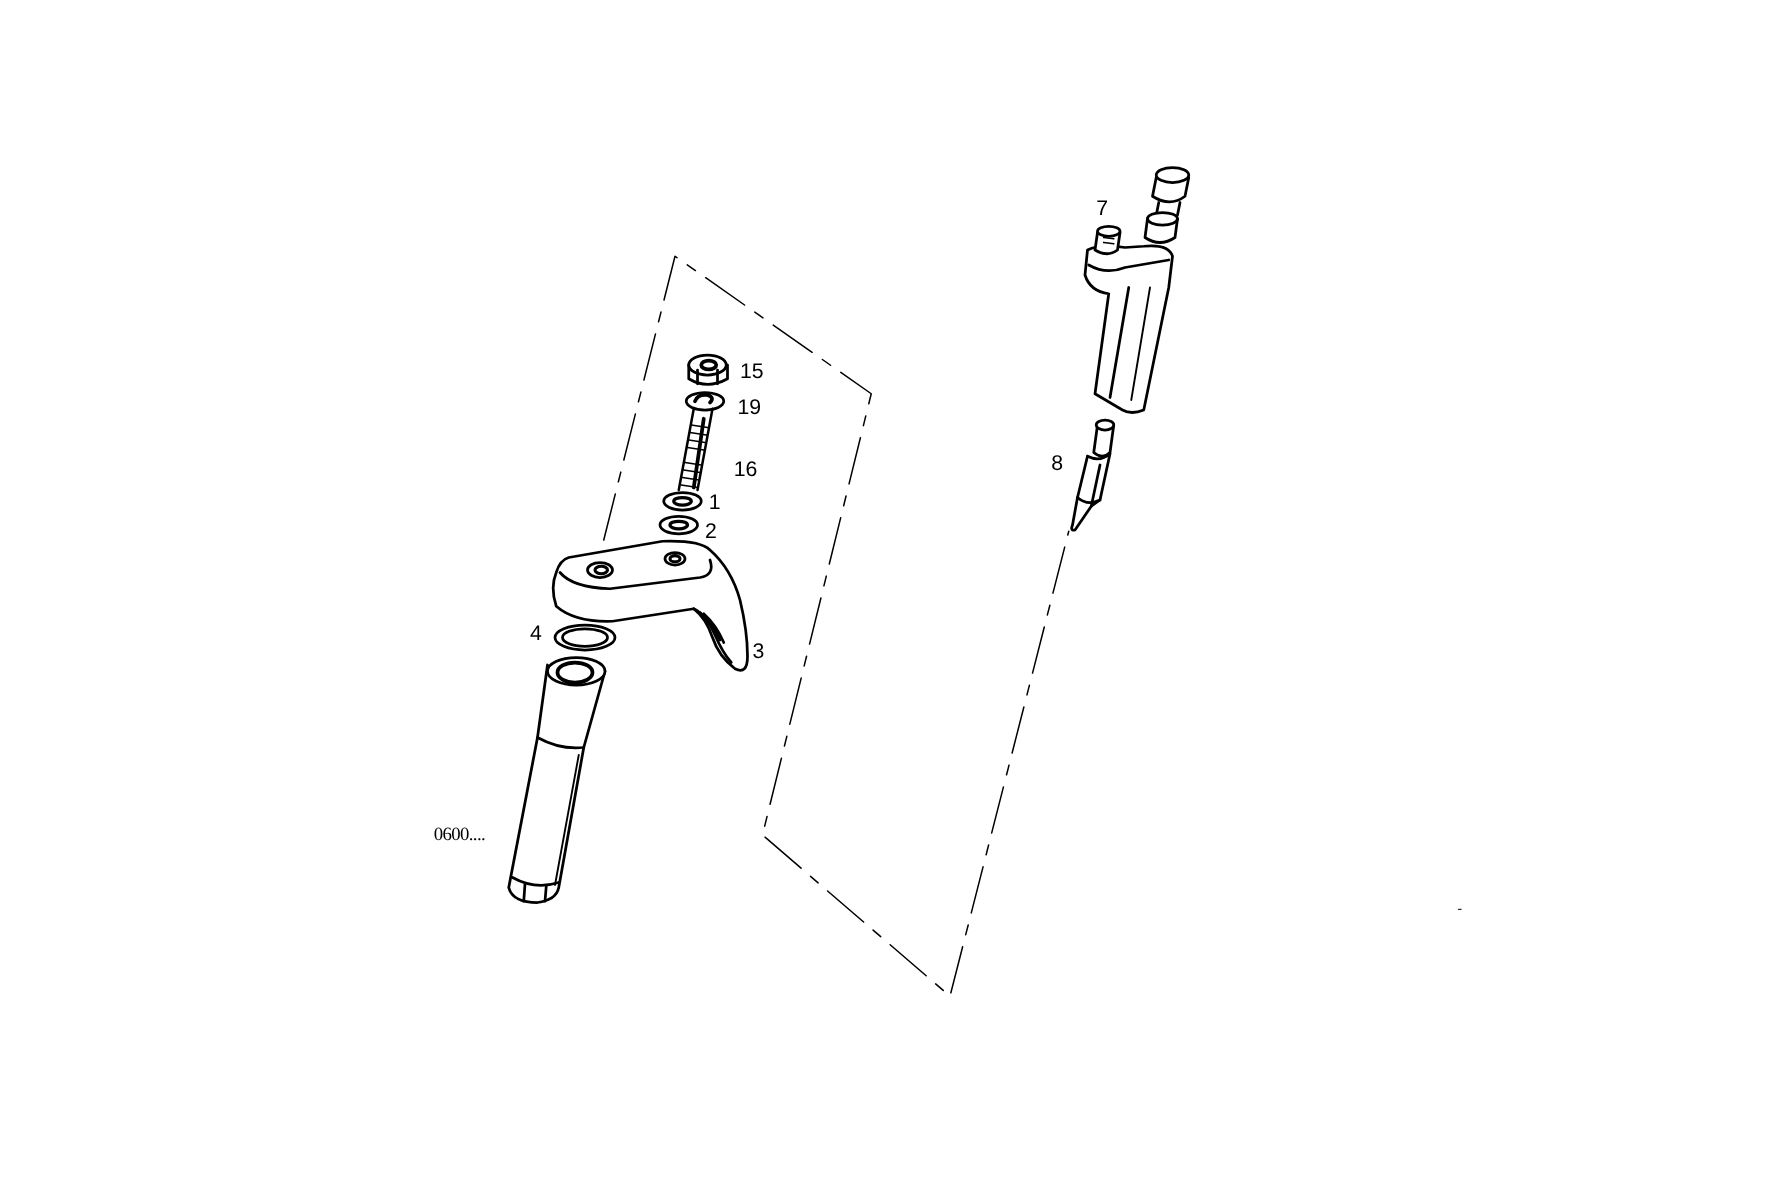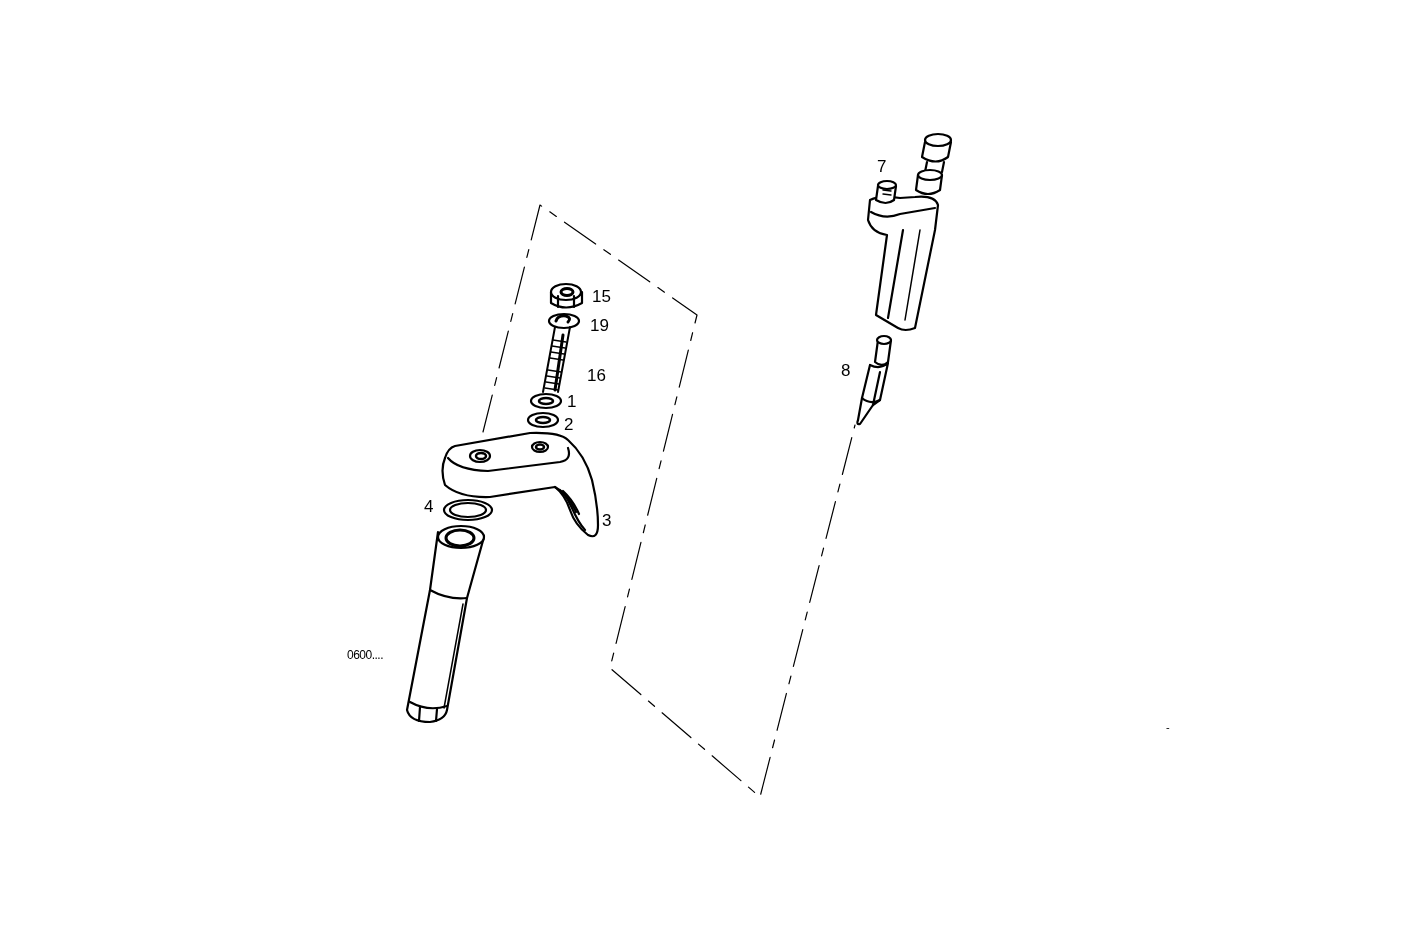--- a/index.html
+++ b/index.html
@@ -1,19 +1,19 @@
 <!DOCTYPE html>
 <html><head>
 <meta charset="utf-8">
 <style>
   html, body { margin: 0; padding: 0; background: #ffffff; }
   .canvas { position: relative; width: 1417px; height: 945px; background: #ffffff; overflow: hidden; }
   svg.drawing { position: absolute; left: 0; top: 0; }
   .lbl { position: absolute; font-family: "Liberation Sans", sans-serif; font-size: 17px; color: #000; line-height: 1; white-space: nowrap; }
-  .lbl.ref { font-family: Liberation Sans, sans-serif; font-size: 12px; letter-spacing: -0.5px; }
+  .lbl.ref { font-family: Liberation Serif, serif; font-size: 15px; letter-spacing: -0.5px; margin-top: 12px; }
 </style>
 </head>
 <body>
 
 <div class="canvas">
   <svg class="drawing" width="1417" height="945" viewBox="0 0 1417 945">
     <g fill="none" stroke="#000" stroke-linecap="round" stroke-linejoin="round">
 
       <g stroke-width="1.2" stroke-dasharray="38 10 8 10">
         <polyline points="483,432 540,205 697,315 610,668 760,797 855,425"></polyline>

